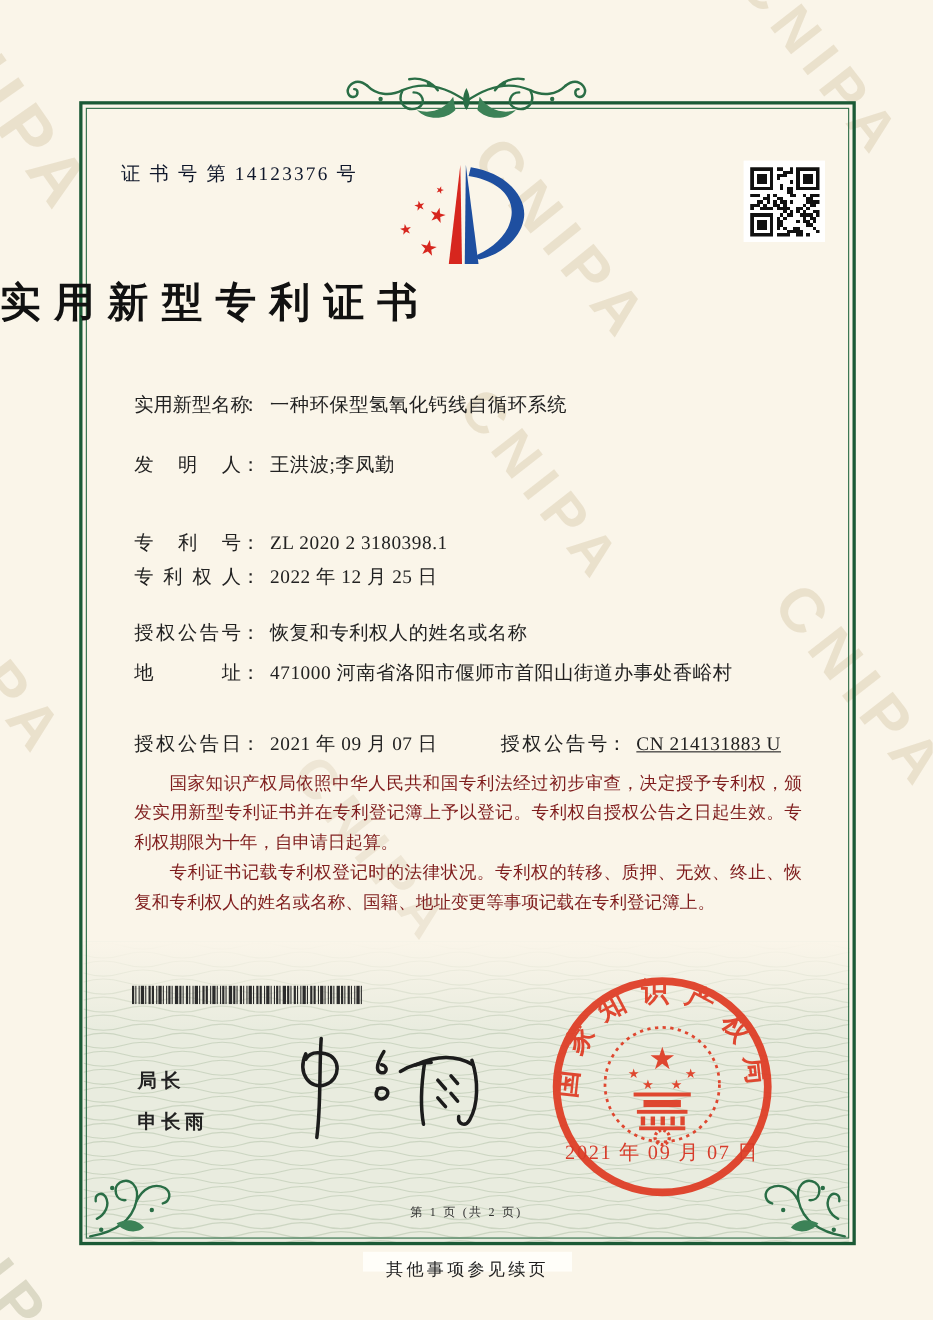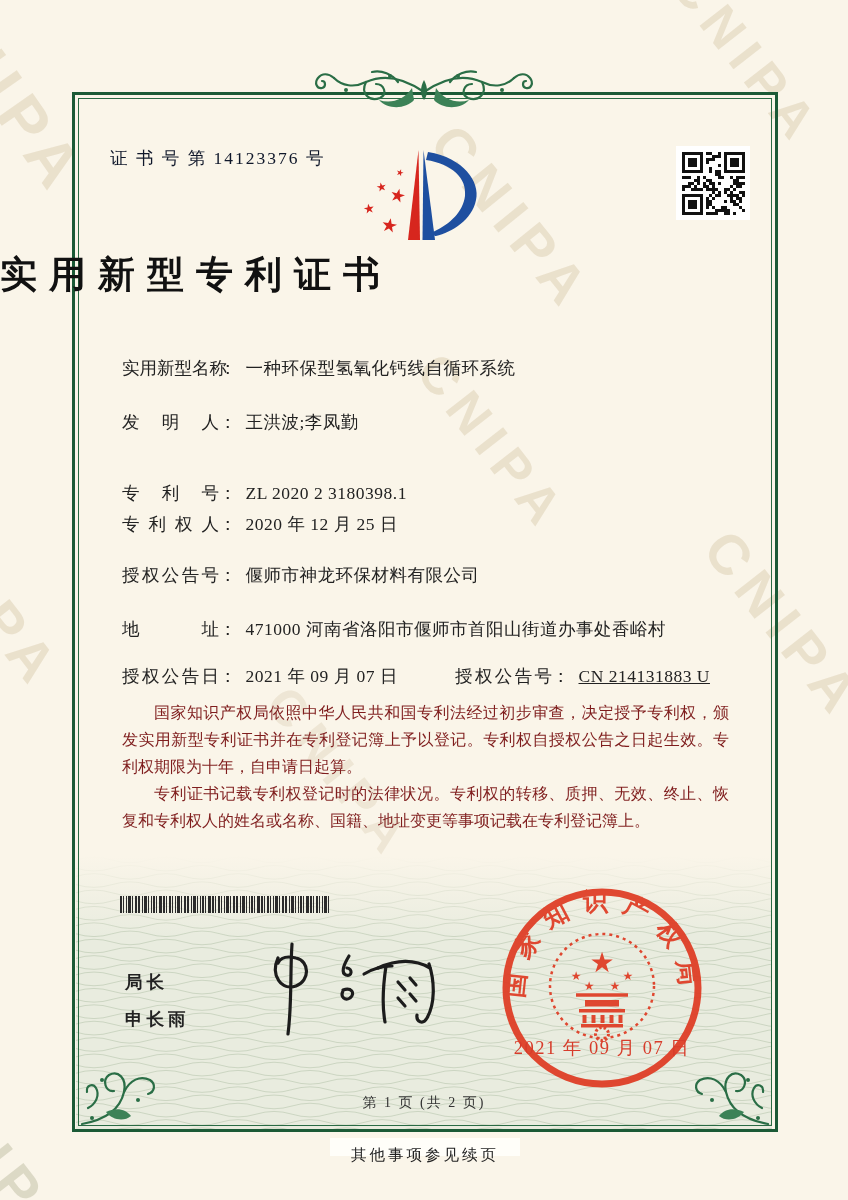--- a/index.html
+++ b/index.html
@@ -55,21 +55,21 @@
 
   .barcode{position:absolute;left:120px;top:896px;}
 
   .signer{position:absolute;left:125px;top:970px;font-size:17.5px;letter-spacing:4px;color:#222;font-weight:bold;}
   .signer div{margin-bottom:13px;}
   .signature{position:absolute;left:246px;top:938px;}
 
   .seal{position:absolute;left:494px;top:880px;}
 
   .pagefoot{position:absolute;left:0;top:1094px;width:848px;text-align:center;
-      font-size:14px;letter-spacing:2px;color:#333;}
+      font-size:11px;letter-spacing:2px;color:#333;}
 
   .notebox{position:absolute;left:330px;top:1138px;width:190px;height:18px;line-height:34px;
       background:#fffef9;text-align:center;font-size:15.5px;letter-spacing:3px;color:#222;z-index:6;}
 
   .ornament-top{position:absolute;left:294px;top:60px;z-index:6;}
   .corner-bl{position:absolute;left:78px;top:1022px;z-index:6;}
   .corner-br{position:absolute;left:690px;top:1022px;z-index:6;}
 </style>
 </head>
 <body>
@@ -315,26 +315,26 @@
     <div class="frow" style="top:356px">
       <span class="flabel">实用新型名称</span><span class="colon">：</span><span class="fvalue">一种环保型氢氧化钙线自循环系统</span>
     </div>
     <div class="frow" style="top:410px">
       <span class="flabel">发明人</span><span class="colon">：</span><span class="fvalue">王洪波;李凤勤</span>
     </div>
     <div class="frow" style="top:481px">
       <span class="flabel">专利号</span><span class="colon">：</span><span class="fvalue">ZL 2020 2 3180398.1</span>
     </div>
     <div class="frow" style="top:512px">
-      <span class="flabel">专利权人</span><span class="colon">：</span><span class="fvalue">2020 年 12 月 25 日</span>
+      <span class="flabel">专利权人</span><span class="colon">：</span><span class="fvalue">2022 年 12 月 25 日</span>
     </div>
     <div class="frow" style="top:563px">
-      <span class="flabel">授权公告号</span><span class="colon">：</span><span class="fvalue">偃师市神龙环保材料有限公司</span>
-    </div>
-    <div class="frow" style="top:617px">
+      <span class="flabel">授权公告号</span><span class="colon">：</span><span class="fvalue">恢复和专利权人的姓名或名称</span>
+    </div>
+    <div class="frow" style="top:599px">
       <span class="flabel">地址</span><span class="colon">：</span><span class="fvalue">471000  河南省洛阳市偃师市首阳山街道办事处香峪村</span>
     </div>
     <div class="frow" style="top:664px">
       <span class="flabel">授权公告日</span><span class="colon">：</span><span class="fvalue">2021 年 09 月 07 日</span>
       <span class="fpair2">
         <span class="flabel">授权公告号</span><span class="colon">：</span><span class="fvalue">CN 214131883 U</span>
       </span>
     </div>
 
     <div class="paras">

